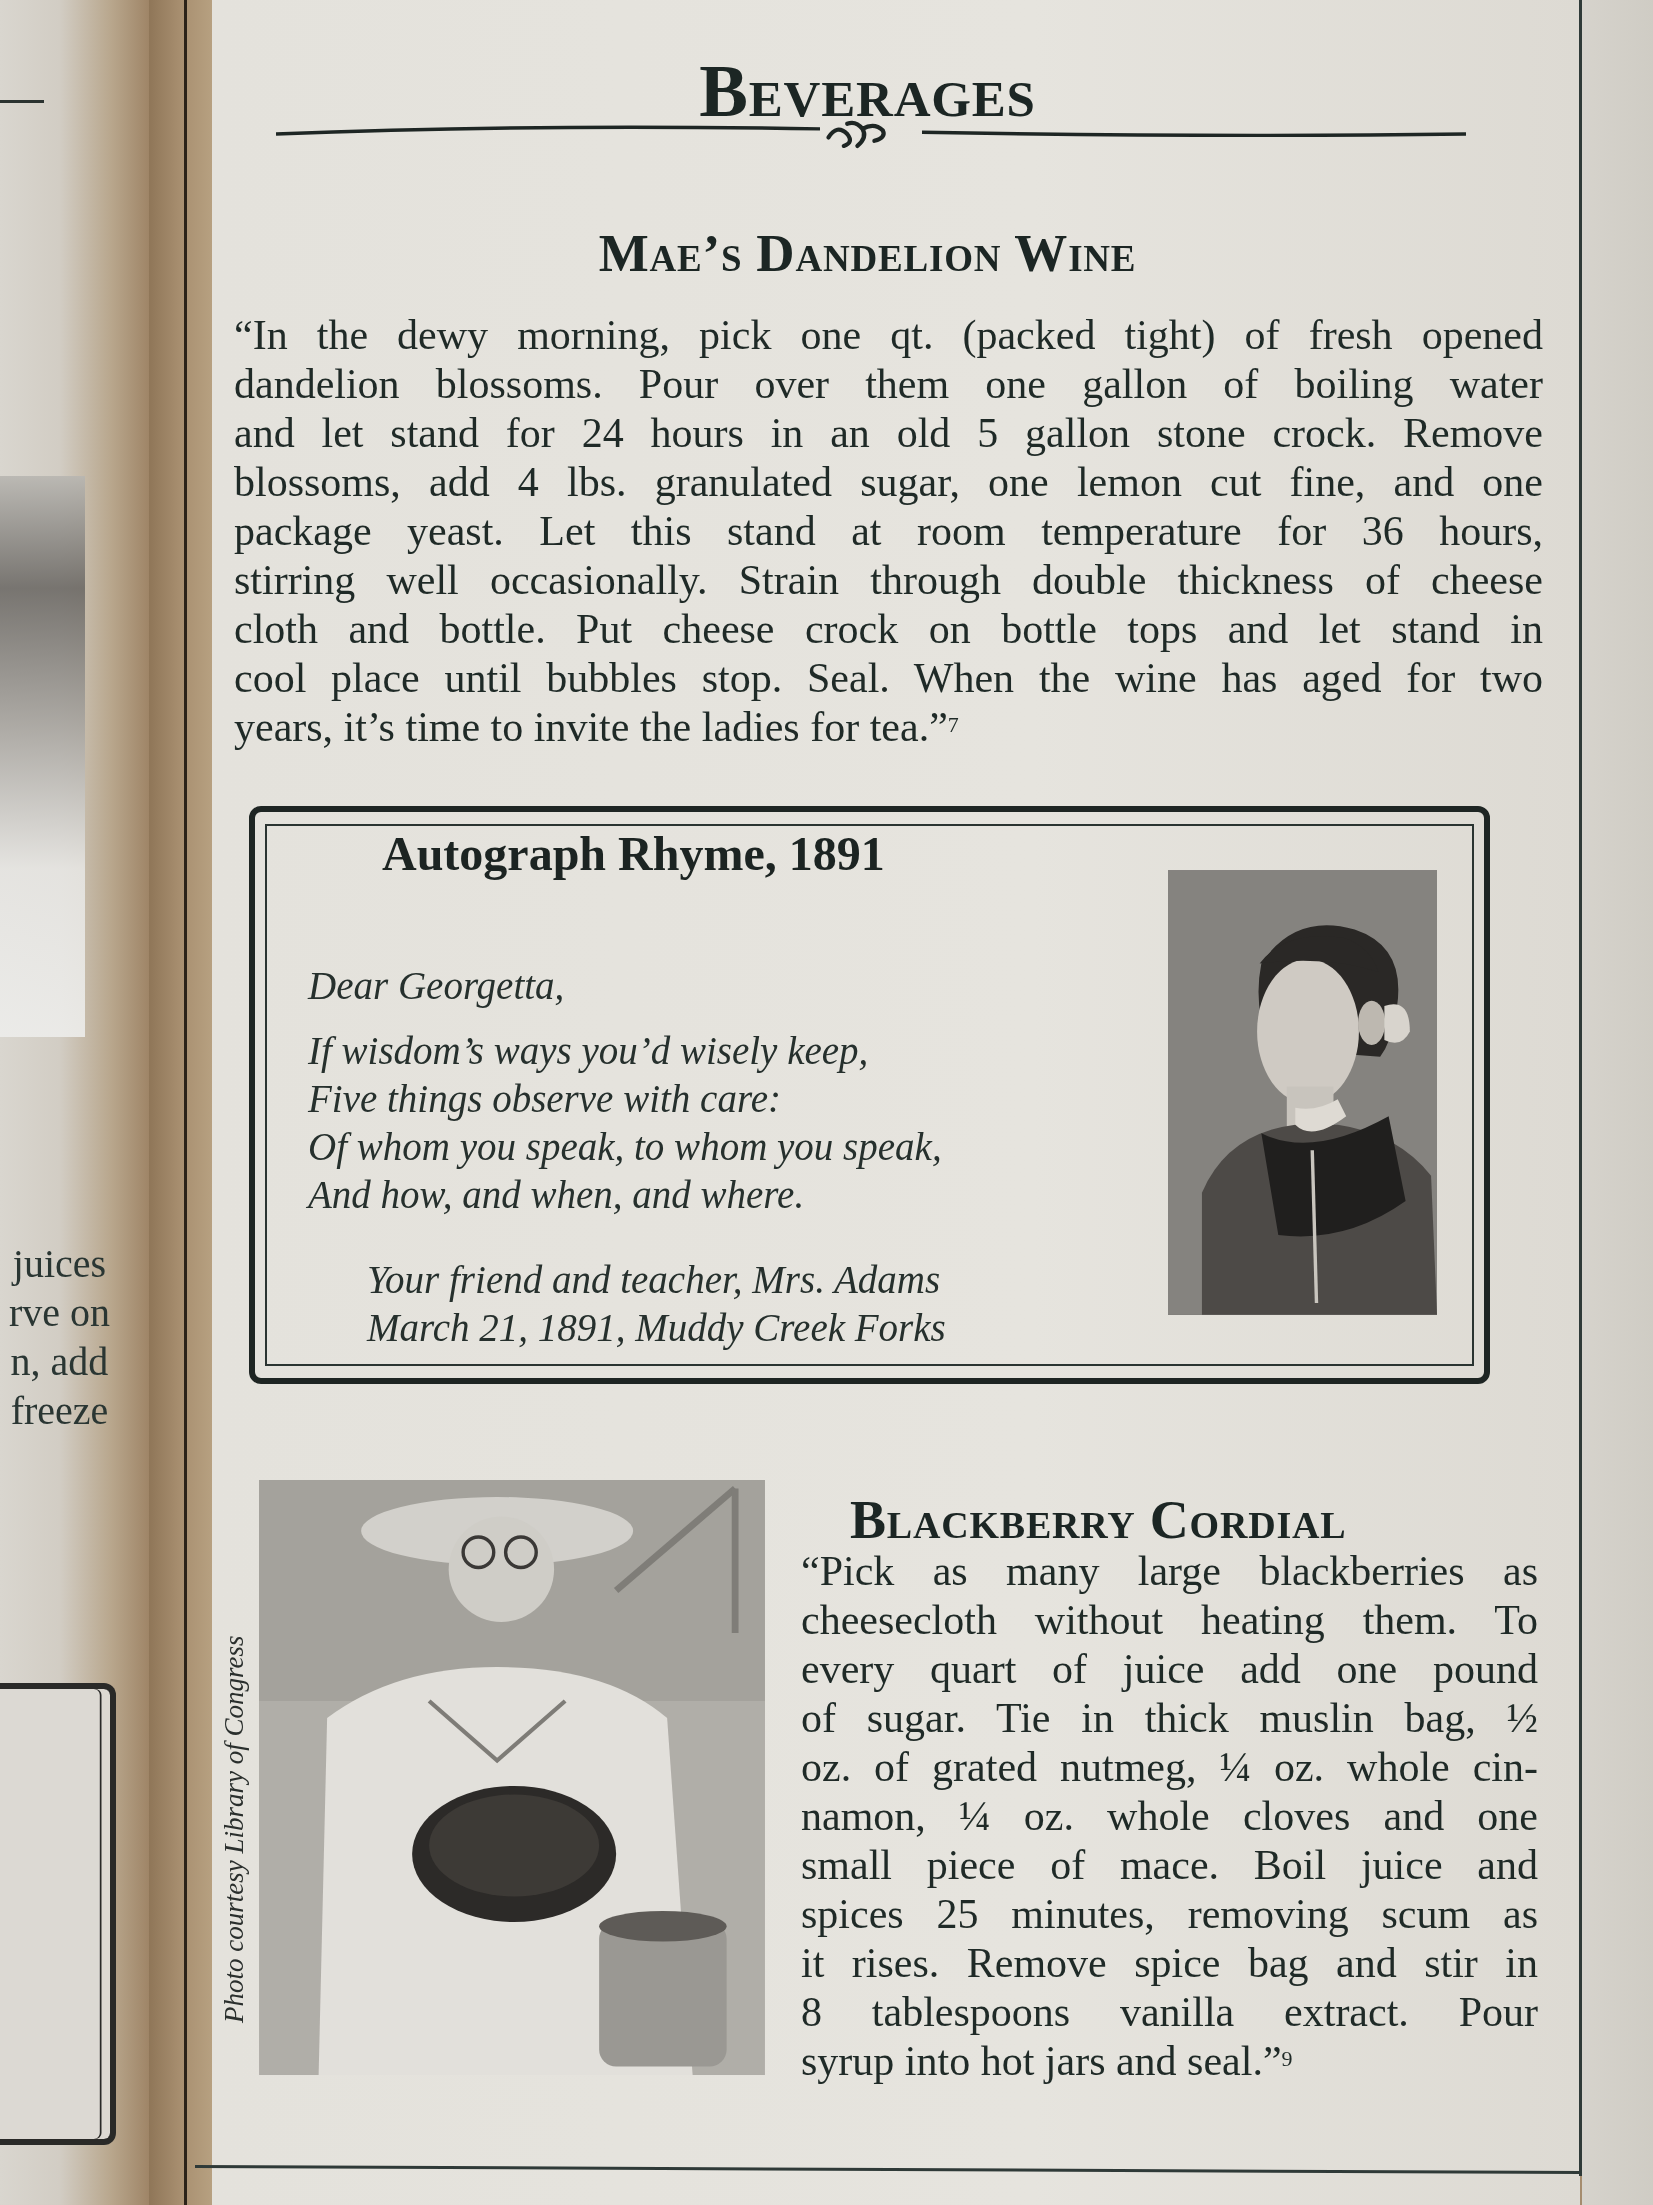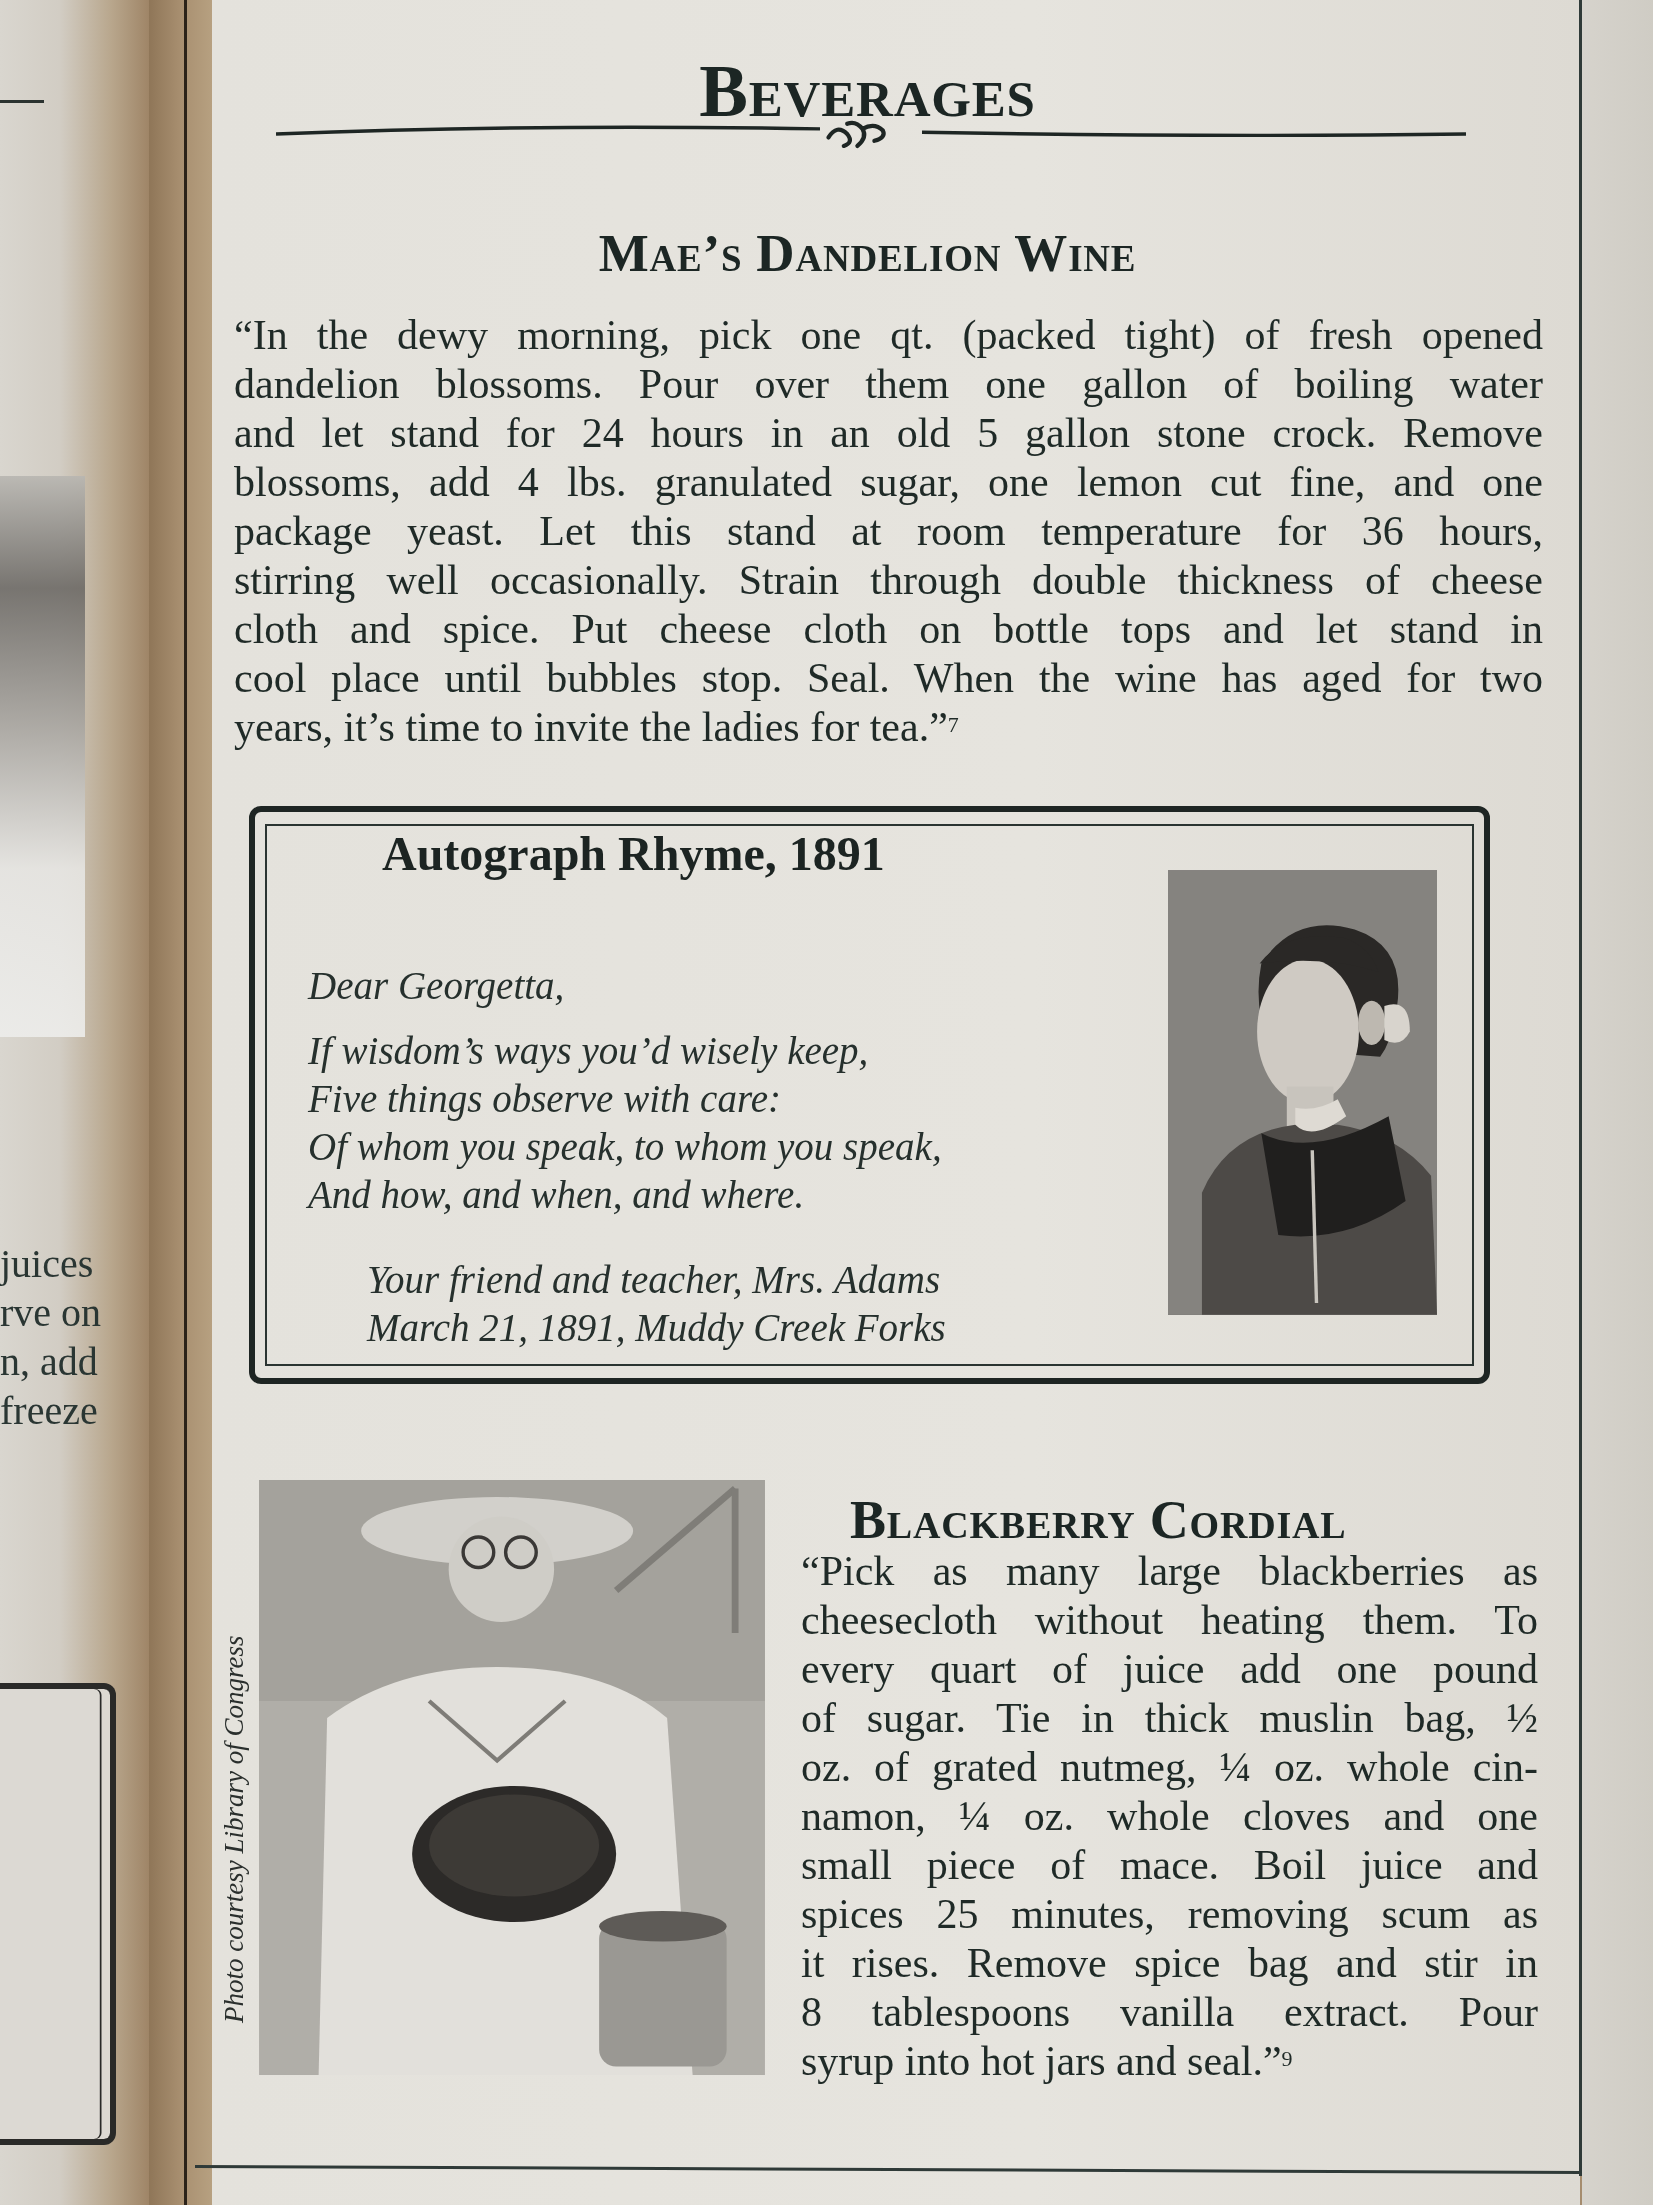--- a/index.html
+++ b/index.html
@@ -15,21 +15,21 @@
     background:linear-gradient(90deg,#d9d6cf 0%,#d2cdc4 40%,#b8a68c 75%,#9f8567 100%);
   }
   .left-rule { position:absolute; left:0; top:100px; width:44px; height:2.5px; background:#2b3330; }
   .left-photo {
     position:absolute; left:0; top:476px; width:85px; height:561px;
     background:linear-gradient(180deg,#b8b6b1 0%,#6d6a66 20%,#a9a6a1 45%,#e6e5e2 70%,#ededeb 100%);
     opacity:.9;
   }
   .left-frag {
     position:absolute; left:0; top:1239px; width:119px;
-    font-size:40px; line-height:49px; text-align:left; color:#2a3633;
+    font-size:40px; line-height:49px; text-align:center; color:#2a3633;
   }
   .left-box {
     position:absolute; left:-17px; top:1683px; width:127px; height:450px;
     border:6.8px solid #2a2a28; border-left:none; border-radius:0 12px 12px 0;
     box-shadow:inset -8.5px 0 0 #ddd9d2, inset -10.2px 0 0 #2a2a28;
     background:#dcd9d3;
   }
   
   .gutter {
     position:absolute; left:149px; top:0; width:64px; height:2205px;
@@ -145,21 +145,21 @@
 </svg>
 
 <h2 class="recipe-title t1">Mae’s Dandelion Wine</h2>
 <div class="body-text p1">
   <span class="line">“In the dewy morning, pick one qt. (packed tight) of fresh opened</span>
   <span class="line">dandelion blossoms. Pour over them one gallon of boiling water</span>
   <span class="line">and let stand for 24 hours in an old 5 gallon stone crock. Remove</span>
   <span class="line">blossoms, add 4 lbs. granulated sugar, one lemon cut fine, and one</span>
   <span class="line">package yeast. Let this stand at room temperature for 36 hours,</span>
   <span class="line">stirring well occasionally. Strain through double thickness of cheese</span>
-  <span class="line">cloth and spice. Put cheese cloth on bottle tops and let stand in</span>
+  <span class="line">cloth and bottle. Put cheese crock on bottle tops and let stand in</span>
   <span class="line">cool place until bubbles stop. Seal. When the wine has aged for two</span>
   <span class="line last"><span>years, it’s time to invite the ladies for tea.”</span><sup class="fn">7</sup></span>
 </div>
 
 <div class="rhyme-box">
   <div class="rhyme-inner"></div>
 </div>
 <div class="rhyme-title">Autograph Rhyme, 1891</div>
 <div class="rhyme-lines">
   <div>Dear Georgetta,</div>

